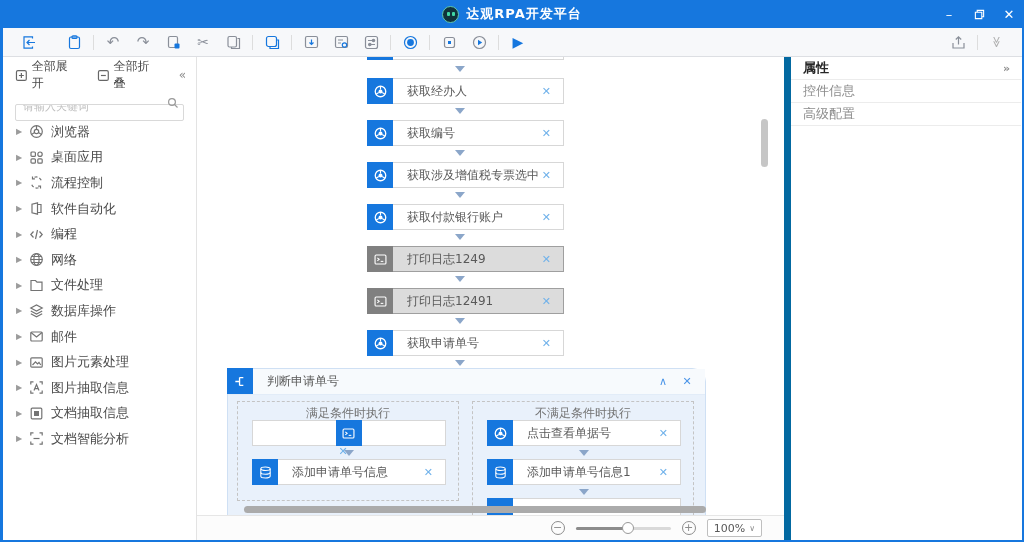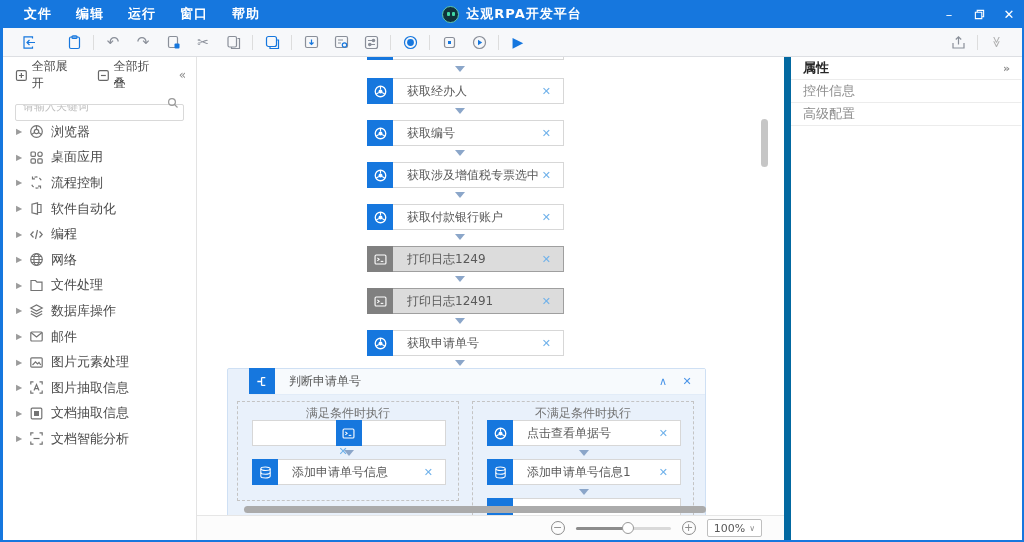--- a/index.html
+++ b/index.html
@@ -53,21 +53,21 @@
 
   .flow-node { position:absolute; left:170px; width:197px; height:26px; background:#fff; border:1px solid #d7d7d7; display:flex; align-items:center; }
   .flow-node .nic { width:26px; height:26px; margin:-1px 0 -1px -1px; background:#1677de; display:flex; align-items:center; justify-content:center; flex-shrink:0; }
   .flow-node .nic svg { width:15px; height:15px; }
   .flow-node .nlabel { font-size:12px; color:#595959; padding-left:14px; flex:1; white-space:nowrap; overflow:hidden; }
   .flow-node .nclose { color:#6fb1ea; font-size:11px; padding-right:12px; }
   .flow-node.disabled { background:#dcdcdc; border-color:#9f9f9f; }
   .flow-node.disabled .nic { background:#808080; }
   .arrow { position:absolute; width:0; height:0; border-left:5px solid transparent; border-right:5px solid transparent; border-top:6px solid #8ba6c9; }
 
-  .branch-box { position:absolute; left:30px; top:311px; width:479px; height:175px; background:#e9f1fb; border:1px solid #cfe0f4; border-radius:2px;padding-left:22px; }
+  .branch-box { position:absolute; left:30px; top:311px; width:479px; height:175px; background:#e9f1fb; border:1px solid #cfe0f4; border-radius:14px; }
   .branch-header { height:26px; background:#f7fafd; border-bottom:1px solid #e2ecf8; display:flex; align-items:center; }
   .branch-header .nic { width:26px; height:26px; background:#1677de; display:flex; align-items:center; justify-content:center; margin-top:-1px; margin-left:-1px; }
   .branch-header .nic svg { width:15px; height:15px; }
   .branch-title { font-size:12px; color:#595959; padding-left:14px; flex:1; }
   .branch-ctrl { color:#4a94e8; font-size:11px; width:24px; text-align:center; }
   .branch-col { position:absolute; top:32px; width:222px; border:1px dashed #c4c4c4; }
   .branch-col.left { left:9px; height:100px; }
   .branch-col.right { left:244px; height:150px; }
   .col-header { text-align:center; font-size:12px; color:#737373; padding-top:3px; }
   .inner-node { position:absolute; left:14px; width:194px; height:26px; background:#fff; border:1px solid #d7d7d7; display:flex; align-items:center; }
@@ -93,27 +93,20 @@
   .rp-row { height:23px; display:flex; align-items:center; padding:0 12px; border-bottom:1px solid #ececec; font-size:13px; color:#8c8c8c; }
   .rp-row.first { color:#262626; font-weight:bold; }
   .rp-expand { margin-left:auto; color:#8c8c8c; font-size:11px; letter-spacing:-1px; }
 </style>
 </head>
 <body>
 
 <div class="window">
 
   <div class="titlebar">
-    <div class="menu">
-      <span class="menu-item">文件</span>
-      <span class="menu-item">编辑</span>
-      <span class="menu-item">运行</span>
-      <span class="menu-item">窗口</span>
-      <span class="menu-item">帮助</span>
-    </div>
     <div class="title-center">
       <span class="robot">
           <i></i>
           <i></i>
         </span>
       <span class="app-title">达观RPA开发平台</span>
     </div>
     <div class="win-controls">
       <span class="win-btn">–</span>
       <span class="win-btn">

